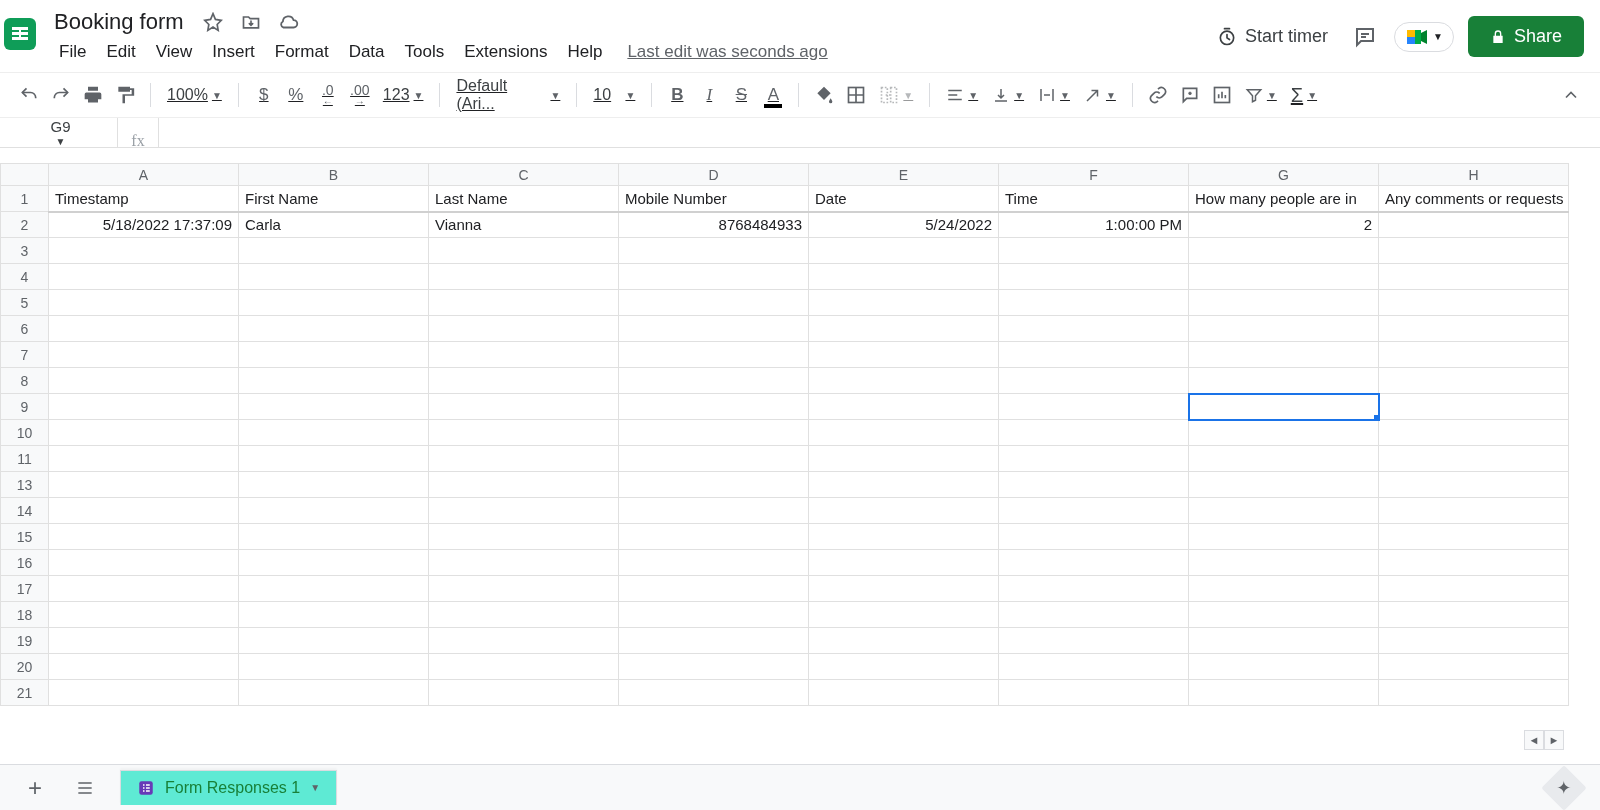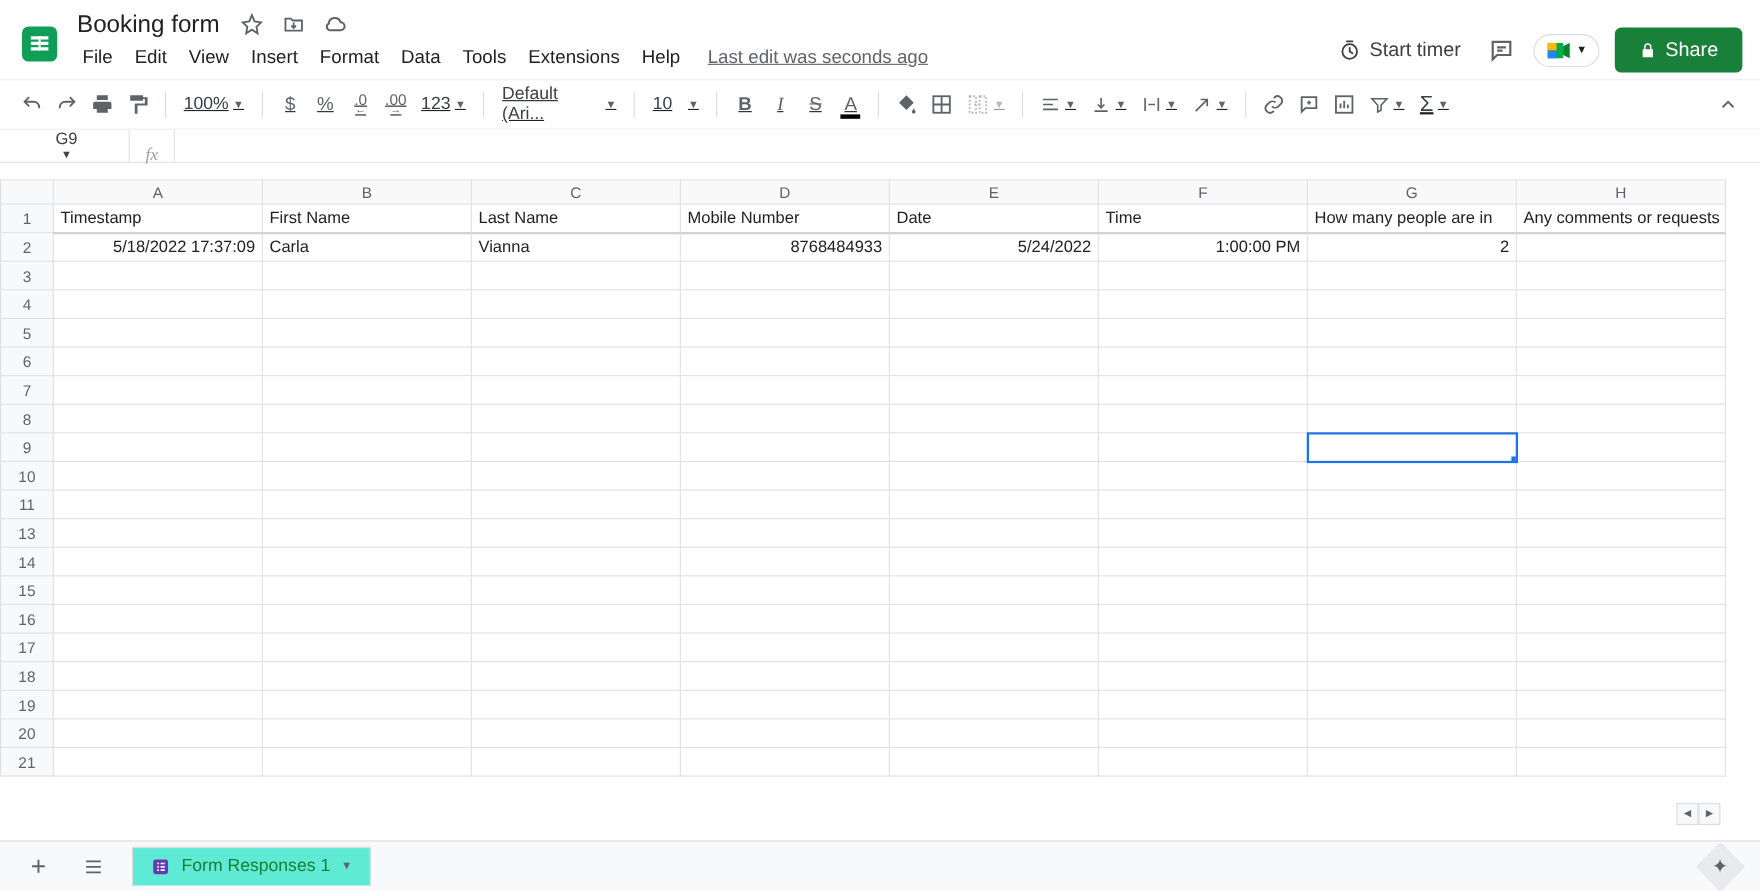--- a/index.html
+++ b/index.html
@@ -1,18 +1,18 @@
 <!DOCTYPE html>
 <html><head>
 <meta charset="utf-8">
 <style>
   * { box-sizing: border-box; margin: 0; padding: 0; }
   body { font-family: Arial, "Helvetica Neue", sans-serif; font-size: 13px; color: #202124; background:#fff; overflow:hidden; width:1600px; height:810px; position:relative;}
   
-  .header { display:flex; align-items:flex-end; padding: 8px 16px 0 16px; }
+  .header { display:flex; align-items:flex-start; padding: 8px 16px 0 0; }
   .doc-icon { width:40px; height:52px; display:flex; align-items:center; justify-content:center; margin-right:10px; flex-shrink:0;}
   .doc-icon svg { width:36px; height:36px;}
   .title-block { flex:1; }
   .title-row { display:flex; align-items:center; gap:12px; height:28px;}
   .doc-title { font-size:22px; color:#202124; font-weight:400; padding:1px 4px;}
   .title-icon { color:#5f6368; display:flex; align-items:center; justify-content:center; width:26px; height:26px; cursor:pointer;}
   .menu-row { display:flex; align-items:center; gap:2px; height:28px; margin-top:2px;}
   .menu-item { font-size:17px; color:#202124; padding:2px 9px; cursor:pointer; border-radius:3px;}
   .last-edit { font-size:17px; color:#5f6368; text-decoration:underline; margin-left:14px; cursor:pointer;}
   .header-right { display:flex; align-items:center; gap:14px; margin-left:auto; padding-top:8px;}
@@ -26,21 +26,21 @@
   .tbtn { min-width:30px; height:30px; display:flex; align-items:center; justify-content:center; color:#5f6368; cursor:pointer; border-radius:3px; padding:0 4px; position:relative;}
   .tsep { width:1px; height:24px; background:#dadce0; margin:0 8px;}
   .tdrop { display:flex; align-items:center; gap:4px; color:#3c4043; font-size:16px; padding:0 6px; cursor:pointer;}
   .tdrop .caret { font-size:10px; color:#5f6368;}
   .font-select { min-width:104px; justify-content:space-between; border:none;}
   .collapse-btn { margin-left:auto;}
   .text-color-bar { position:absolute; bottom:2px; left:6px; right:6px; height:4px; background:#000;}
   
   .fx-row { display:flex; align-items:center; height:30px; border-bottom:1px solid #e0e0e0;}
   .name-box { width:118px; display:flex; align-items:center; justify-content:space-between; padding:0 10px 0 14px; font-size:15px; color:#3c4043; border-right:1px solid #e0e0e0; height:100%;flex-direction:column;}
-  .fx-label { width:40px; display:flex; align-items:center; justify-content:center; font-style:italic; color:#9aa0a6; font-size:16px; font-family: Georgia, serif; margin-top: 17px;}
+  .fx-label { width:40px; display:flex; align-items:center; justify-content:center; color:#9aa0a6; font-size:16px; font-family: Georgia, serif; margin-top: 17px;}
   .fx-input { flex:1; height:100%; border:none; outline:none; font-size:14px; padding:0 6px; border-left:1px solid #e0e0e0;}
   
   .grid-wrap { position:absolute; top:163px; left:0; right:0; bottom:56px; overflow:hidden;}
   .grid-inner { display:flex; height:100%;}
   .grid-table-wrap { overflow:auto; flex:1; position:relative;}
   table.sheet { border-collapse:collapse; width:1560px; table-layout:fixed;}
   table.sheet th, table.sheet td { border:1px solid #e0e0e0; height:26px; font-size:15px; padding:0 6px; overflow:hidden; white-space:nowrap; text-overflow:clip;}
   table.sheet thead th { background:#f8f9fa; color:#5f6368; font-weight:400; text-align:center; font-size:14px; height:22px;}
   table.sheet thead th.corner { background:#f8f9fa; width:48px;}
   table.sheet tbody th.rownum { background:#f8f9fa; color:#5f6368; font-weight:400; text-align:center; width:48px; font-size:14px;}

